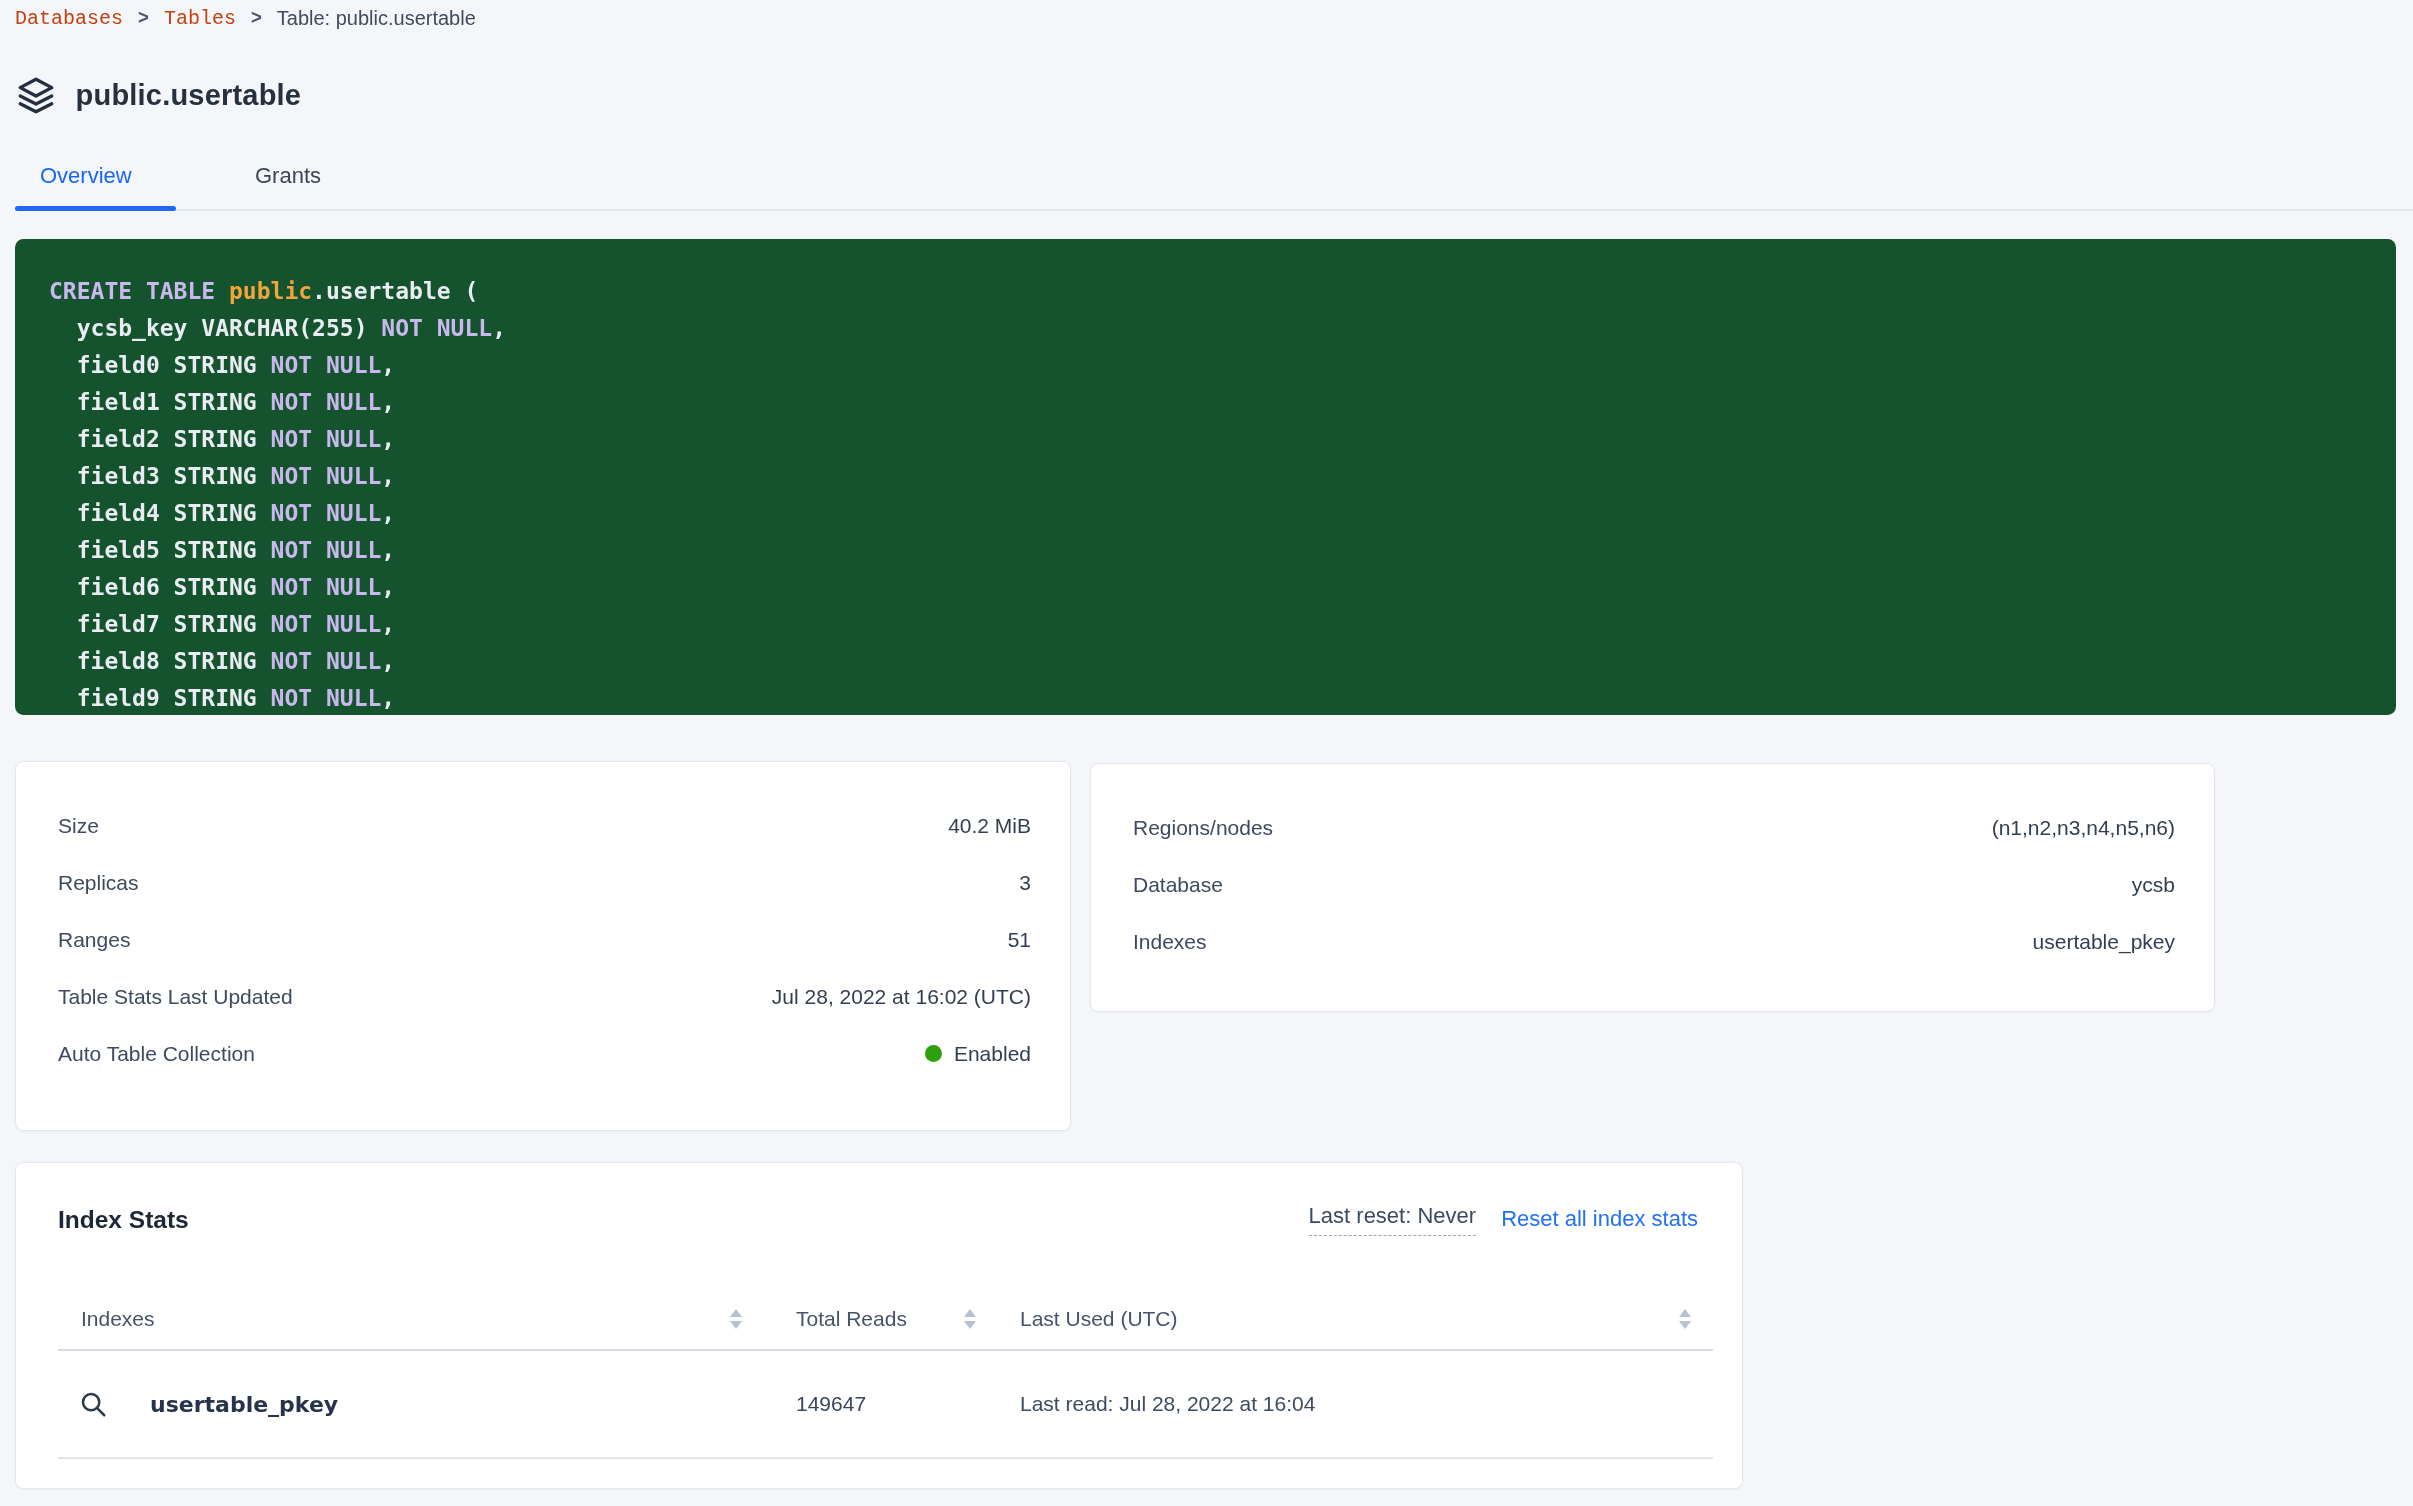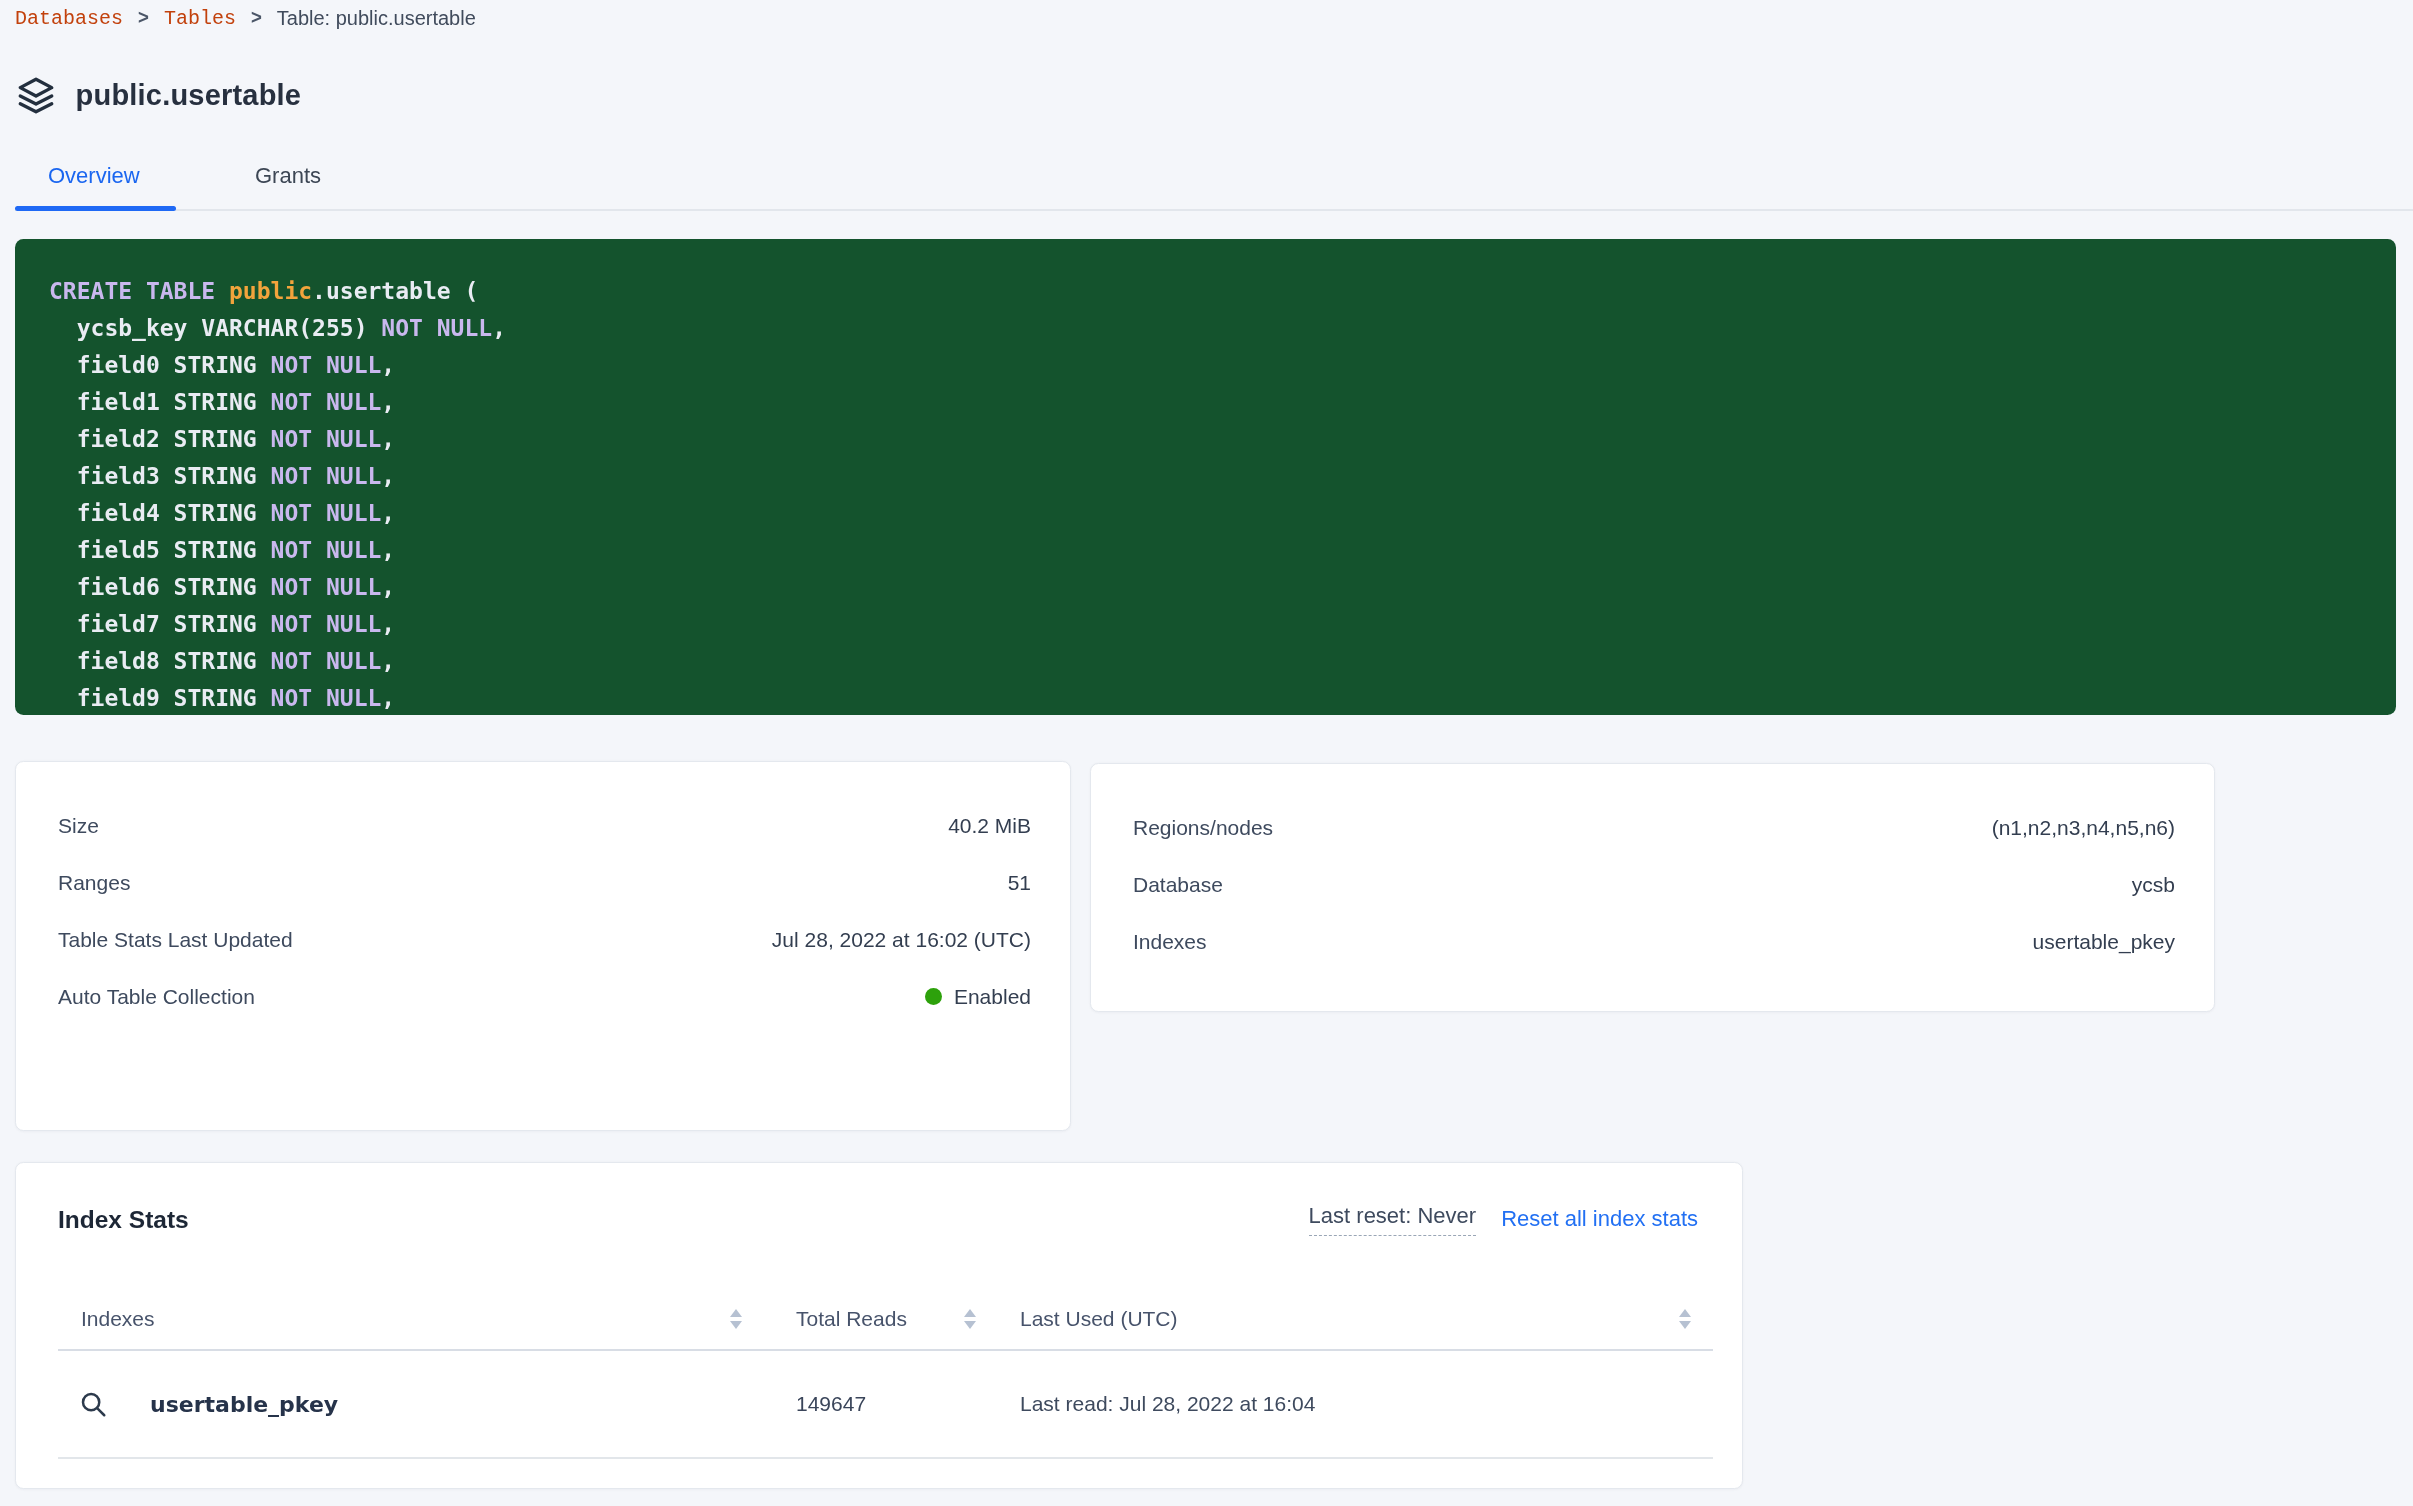--- a/index.html
+++ b/index.html
@@ -19,21 +19,21 @@
   .breadcrumb .current { color:#404b5c; }
 
   
   .title-row { position:absolute; left:15px; top:74px; display:flex; align-items:center; gap:18.6px; }
   .title-row h1 { font-size:29px; font-weight:600; color:#27303f; letter-spacing:0.2px; }
   .stack-icon { width:42px; height:42px; display:block; }
 
   
   .tabs { position:absolute; left:0; top:143px; width:2413px; height:69px; }
   .tab { position:absolute; top:20px; font-size:22px; font-weight:500; cursor:pointer; }
-  .tab-overview { left:48px; color:#1a66f0; }
+  .tab-overview { left:40px; color:#1a66f0; }
   .tab-grants { left:255px; color:#3c4654; }
   .tabs-divider { position:absolute; left:15px; right:0; top:66px; height:1.7px; background:#e2e6ec; }
   .tab-underline { position:absolute; left:15px; top:63px; width:161px; height:5px; border-radius:2.5px; background:#1f69f5; }
 
   
   .sql-box {
     position:absolute; left:15px; top:239px; width:2381px; height:476px;
     background:#14532d; border-radius:8.4px; overflow:hidden;
     padding:34px 34px 0 34px;
     font-family:"DejaVu Sans Mono","Liberation Mono",monospace;
@@ -110,20 +110,24 @@
   </div>
 
   <div class="sql-box" id="sqlBox"><div><span class="tok-kw">CREATE TABLE </span><span class="tok-db">public</span><span class="tok-tx">.usertable (</span></div><div><span class="tok-tx">  ycsb_key VARCHAR(255) </span><span class="tok-kw">NOT NULL</span><span class="tok-tx">,</span></div><div><span class="tok-tx">  field0 STRING </span><span class="tok-kw">NOT NULL</span><span class="tok-tx">,</span></div><div><span class="tok-tx">  field1 STRING </span><span class="tok-kw">NOT NULL</span><span class="tok-tx">,</span></div><div><span class="tok-tx">  field2 STRING </span><span class="tok-kw">NOT NULL</span><span class="tok-tx">,</span></div><div><span class="tok-tx">  field3 STRING </span><span class="tok-kw">NOT NULL</span><span class="tok-tx">,</span></div><div><span class="tok-tx">  field4 STRING </span><span class="tok-kw">NOT NULL</span><span class="tok-tx">,</span></div><div><span class="tok-tx">  field5 STRING </span><span class="tok-kw">NOT NULL</span><span class="tok-tx">,</span></div><div><span class="tok-tx">  field6 STRING </span><span class="tok-kw">NOT NULL</span><span class="tok-tx">,</span></div><div><span class="tok-tx">  field7 STRING </span><span class="tok-kw">NOT NULL</span><span class="tok-tx">,</span></div><div><span class="tok-tx">  field8 STRING </span><span class="tok-kw">NOT NULL</span><span class="tok-tx">,</span></div><div><span class="tok-tx">  field9 STRING </span><span class="tok-kw">NOT NULL</span><span class="tok-tx">,</span></div></div>
 
   <section class="card card-left" id="leftCard">
       <div class="stat-row">
         <span class="stat-label">Size</span>
         <span class="stat-value">40.2 MiB</span>
       </div>
       <div class="stat-row">
+        <span class="stat-label">Replicas</span>
+        <span class="stat-value">3</span>
+      </div>
+      <div class="stat-row">
         <span class="stat-label">Ranges</span>
         <span class="stat-value">51</span>
       </div>
       <div class="stat-row">
         <span class="stat-label">Table Stats Last Updated</span>
         <span class="stat-value">Jul 28, 2022 at 16:02 (UTC)</span>
       </div>
       <div class="stat-row">
         <span class="stat-label">Auto Table Collection</span>
         <span class="stat-value"><span class="status-dot"></span>Enabled</span>

